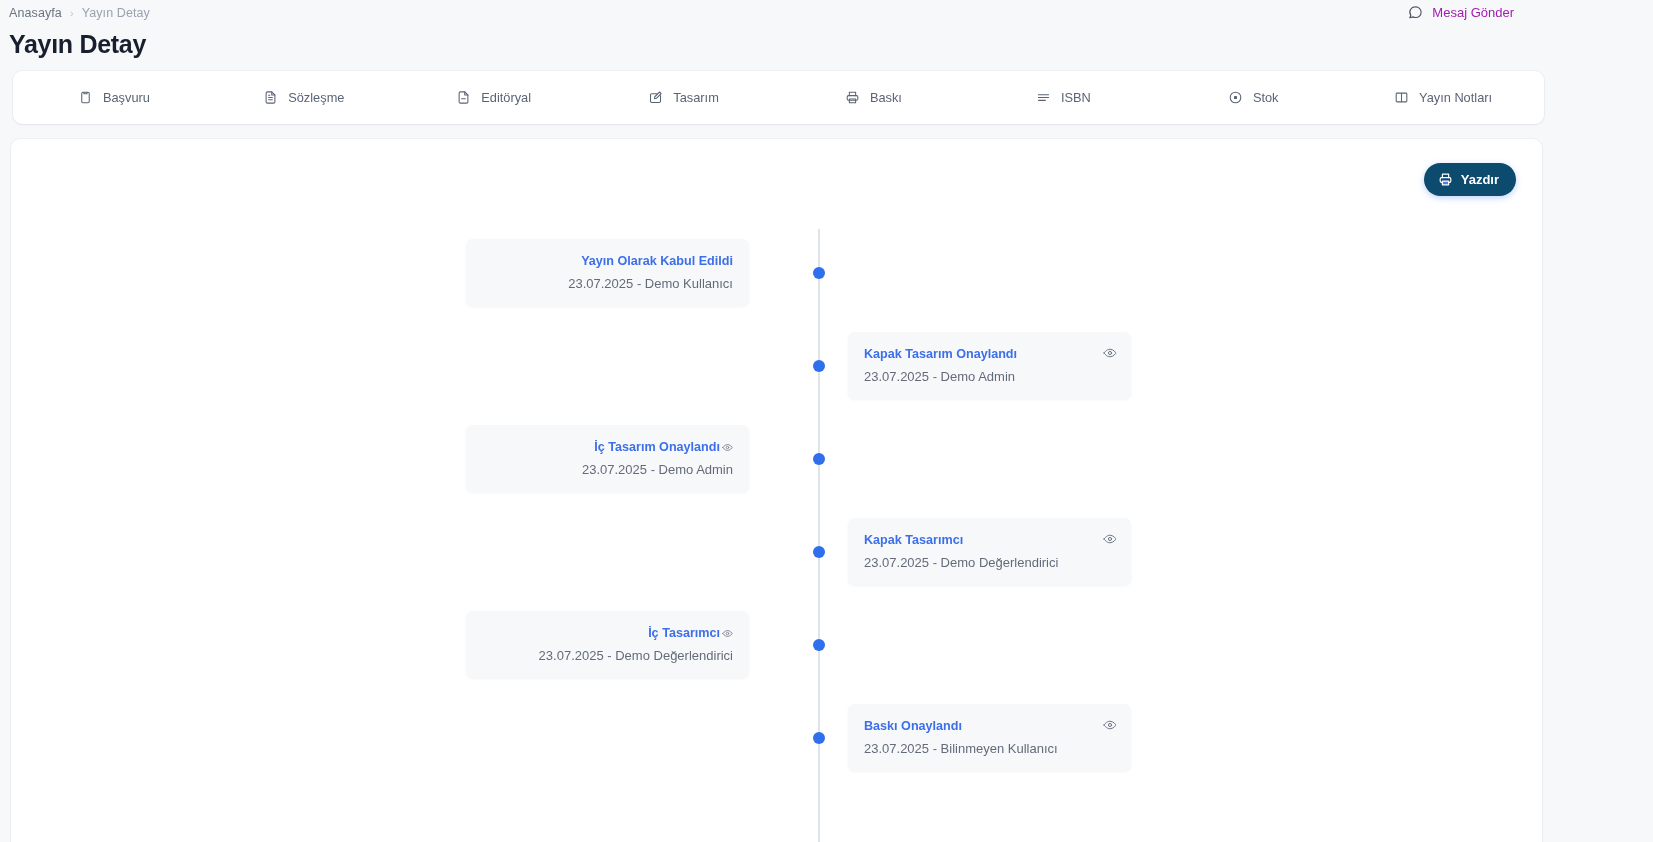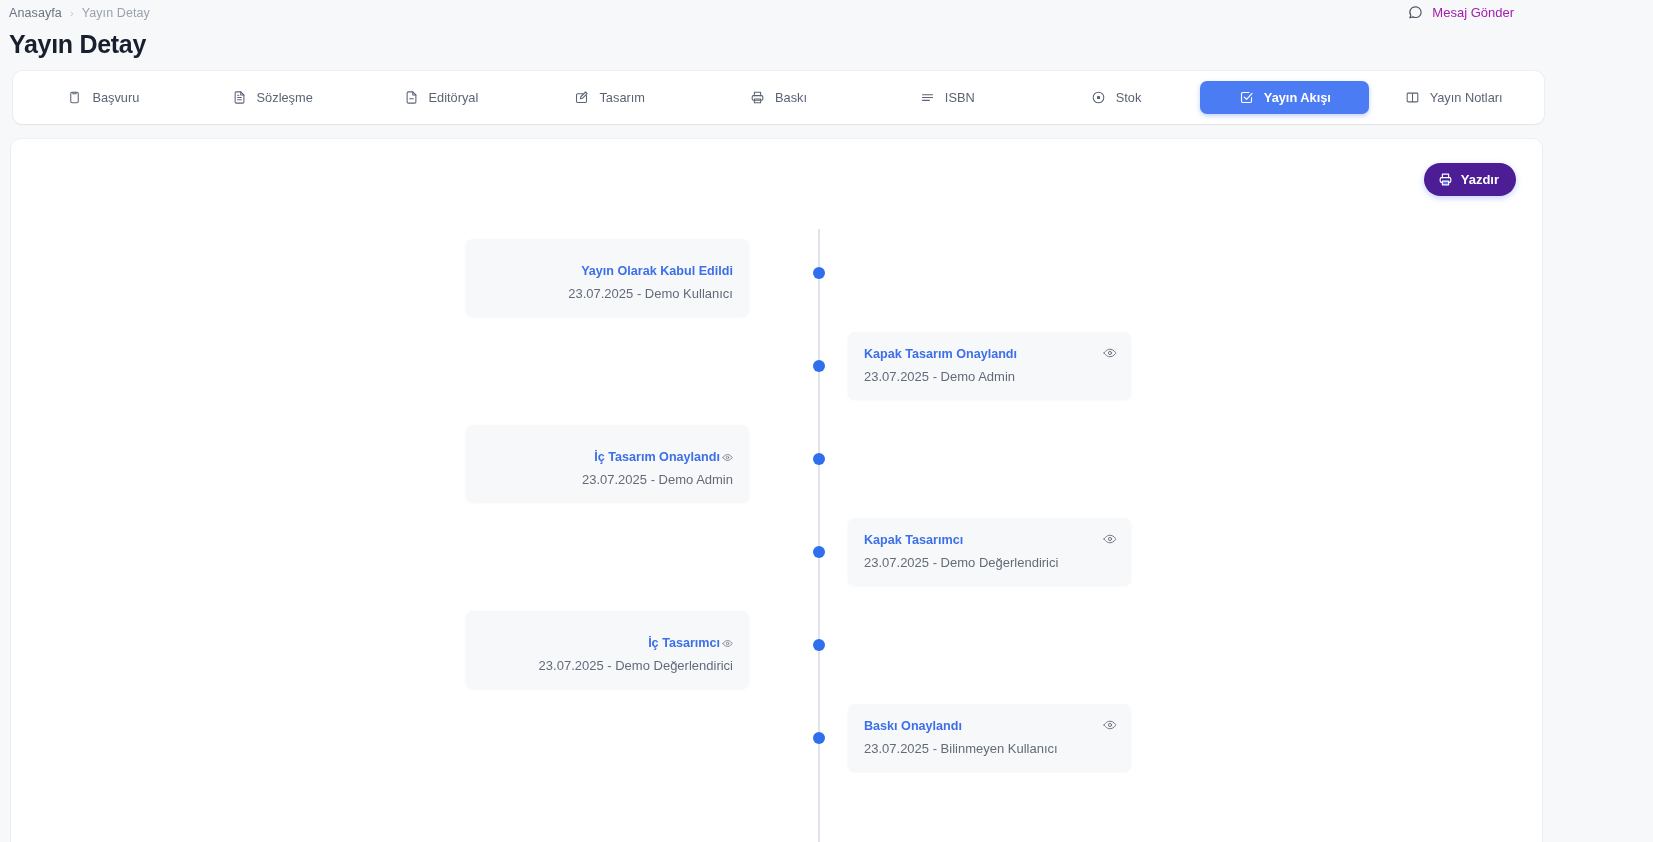--- a/index.html
+++ b/index.html
@@ -66,21 +66,21 @@
   .main-card {
     position: absolute; left: 11px; top: 139px;
     width: 1531px; height: 720px;
     background: #ffffff; border-radius: 9px;
     box-shadow: 0 1px 2px rgba(19,28,48,.06), 0 0 0 1px rgba(19,28,48,.035);
     overflow: hidden;
   }
   .print-btn {
     position: absolute; right: 26px; top: 24px;
     display: flex; align-items: center; gap: 8px;
-    background: #4c1d95; color: #fff;
+    background: #0c4a6e; color: #fff;
     font-size: 13px; font-weight: 600;
     padding: 9px 17px 9px 14px; border: none; border-radius: 20px;
     cursor: pointer; box-shadow: 0 2px 6px rgba(76,124,243,.35);
     font-family: "Liberation Sans", sans-serif;
   }
   .print-btn svg { display: block; }
 
   
   .timeline {
     position: absolute; left: 0; top: 90px; width: 1531px; height: 630px;
@@ -99,21 +99,21 @@
     background: #f7f8fa; border-radius: 7px;
     padding: 13px 16px 14px 16px;
     box-shadow: 0 1px 3px rgba(19,28,48,.05);
   }
   .card.left  { left: 455px; text-align: right; }
   .card.right { left: 837px; text-align: left; }
   .card .c-title {
     font-size: 12.6px; font-weight: 700; color: #3d6fe8;
     line-height: 18px; display: flex; align-items: center; gap: 2px;
   }
-  .card.left .c-title  { justify-content: flex-end; margin-top: 10px; }
+  .card.left .c-title  { justify-content: flex-end; }
   .card.right .c-title { justify-content: flex-start; }
   .card .c-meta {
     font-size: 13px; color: #636b7a; margin-top: 5px; line-height: 17px;
   }
   .eye-inline { display: inline-flex; color: #7b8494; }
   .eye-corner {
     position: absolute; right: 14px; top: 14px;
     color: #6c7484; cursor: pointer; display: inline-flex;
   }
   .eye-corner svg, .eye-inline svg { display: block; }
@@ -210,29 +210,20 @@
       <div class="tab">
         <span>
           <svg width="15" height="15" viewBox="0 0 24 24" fill="none" stroke="currentColor" stroke-width="1.7">
             <circle cx="12" cy="12" r="8.5"></circle>
               <rect x="9.6" y="9.6" width="4.8" height="4.8" rx="1" fill="currentColor" stroke="none"></rect>
           </svg>
         </span>
         <span>Stok</span>
       </div>
 
-      <div class="tab active">
-        <span>
-          <svg width="15" height="15" viewBox="0 0 24 24" fill="none" stroke="currentColor" stroke-width="1.8" stroke-linecap="round" stroke-linejoin="round">
-            <path d="M20 12v6a2 2 0 0 1-2 2H6a2 2 0 0 1-2-2V6a2 2 0 0 1 2-2h10"></path>
-              <path d="M8.5 11.5 12 15l9-9.5"></path>
-          </svg>
-        </span>
-        <span>Yayın Akışı</span>
-      </div>
 
       <div class="tab">
         <span>
           <svg width="15" height="15" viewBox="0 0 24 24" fill="none" stroke="currentColor" stroke-width="1.7" stroke-linecap="round" stroke-linejoin="round">
             <rect x="3.5" y="5" width="17" height="14" rx="1.5"></rect>
               <path d="M12 5.5v13"></path>
           </svg>
         </span>
         <span>Yayın Notları</span>
       </div>

